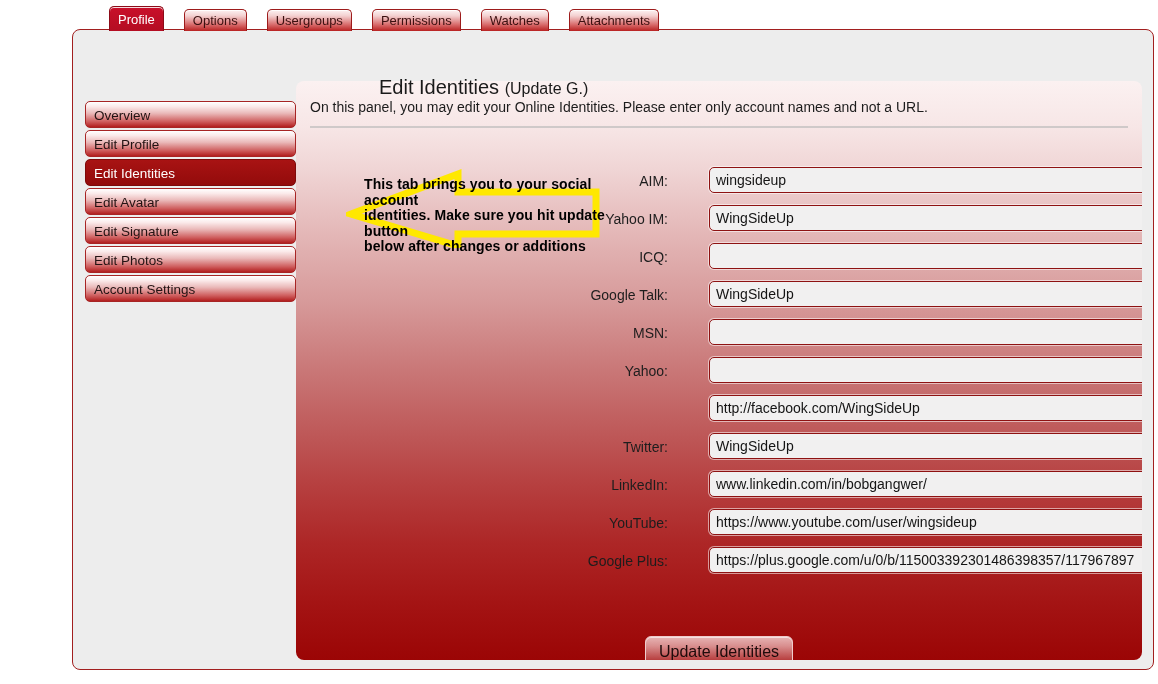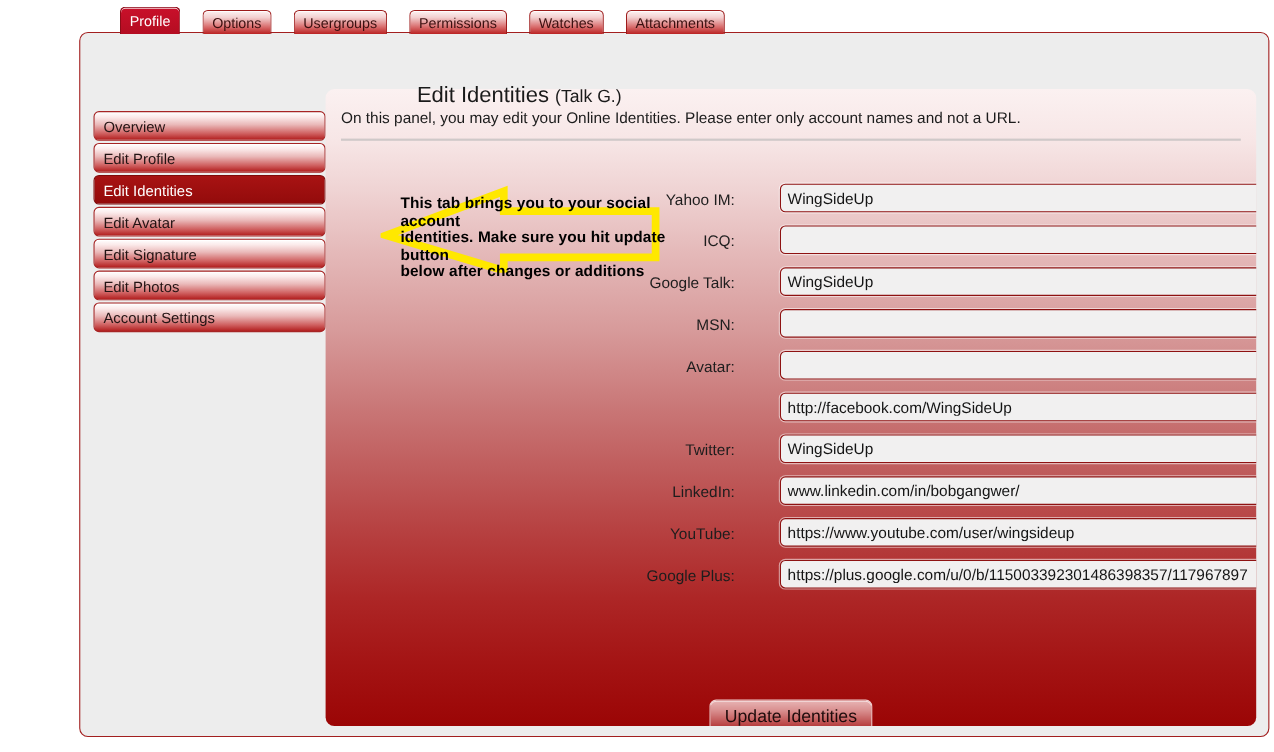--- a/index.html
+++ b/index.html
@@ -248,46 +248,50 @@
       <div class="side-item">Edit Profile</div>
       <div class="side-item active">Edit Identities</div>
       <div class="side-item">Edit Avatar</div>
       <div class="side-item">Edit Signature</div>
       <div class="side-item">Edit Photos</div>
       <div class="side-item">Account Settings</div>
     </div>
 
   <div id="page-title">
     <span>Edit Identities</span>
-    <span class="sub">(Talk G.)</span>
+    <span class="sub">(Update G.)</span>
   </div>
 
   <div id="panel">
     <div id="desc">On this panel, you may edit your Online Identities. Please enter only account names and not a URL.</div>
     <div id="desc-rule"></div>
 
     <div id="form">
         <div class="row">
+          <div class="lbl">AIM:</div>
+          <input type="text" class="fld" placeholder="" value="wingsideup" style="">
+        </div>
+        <div class="row">
           <div class="lbl">Yahoo IM:</div>
           <input type="text" class="fld" placeholder="" value="WingSideUp" style="">
         </div>
         <div class="row">
           <div class="lbl">ICQ:</div>
           <input type="text" class="fld" placeholder="" style="">
         </div>
         <div class="row">
           <div class="lbl">Google Talk:</div>
           <input type="text" class="fld" placeholder="" value="WingSideUp" style="">
         </div>
         <div class="row">
           <div class="lbl">MSN:</div>
           <input type="text" class="fld" placeholder="" style="">
         </div>
         <div class="row">
-          <div class="lbl">Avatar:</div>
+          <div class="lbl">Yahoo:</div>
           <input type="text" class="fld" placeholder="" style="">
         </div>
         <div class="row">
           <input type="text" class="fld" placeholder="" value="http://facebook.com/WingSideUp" style="">
         </div>
         <div class="row">
           <div class="lbl">Twitter:</div>
           <input type="text" class="fld" placeholder="" value="WingSideUp" style="">
         </div>
         <div class="row">

